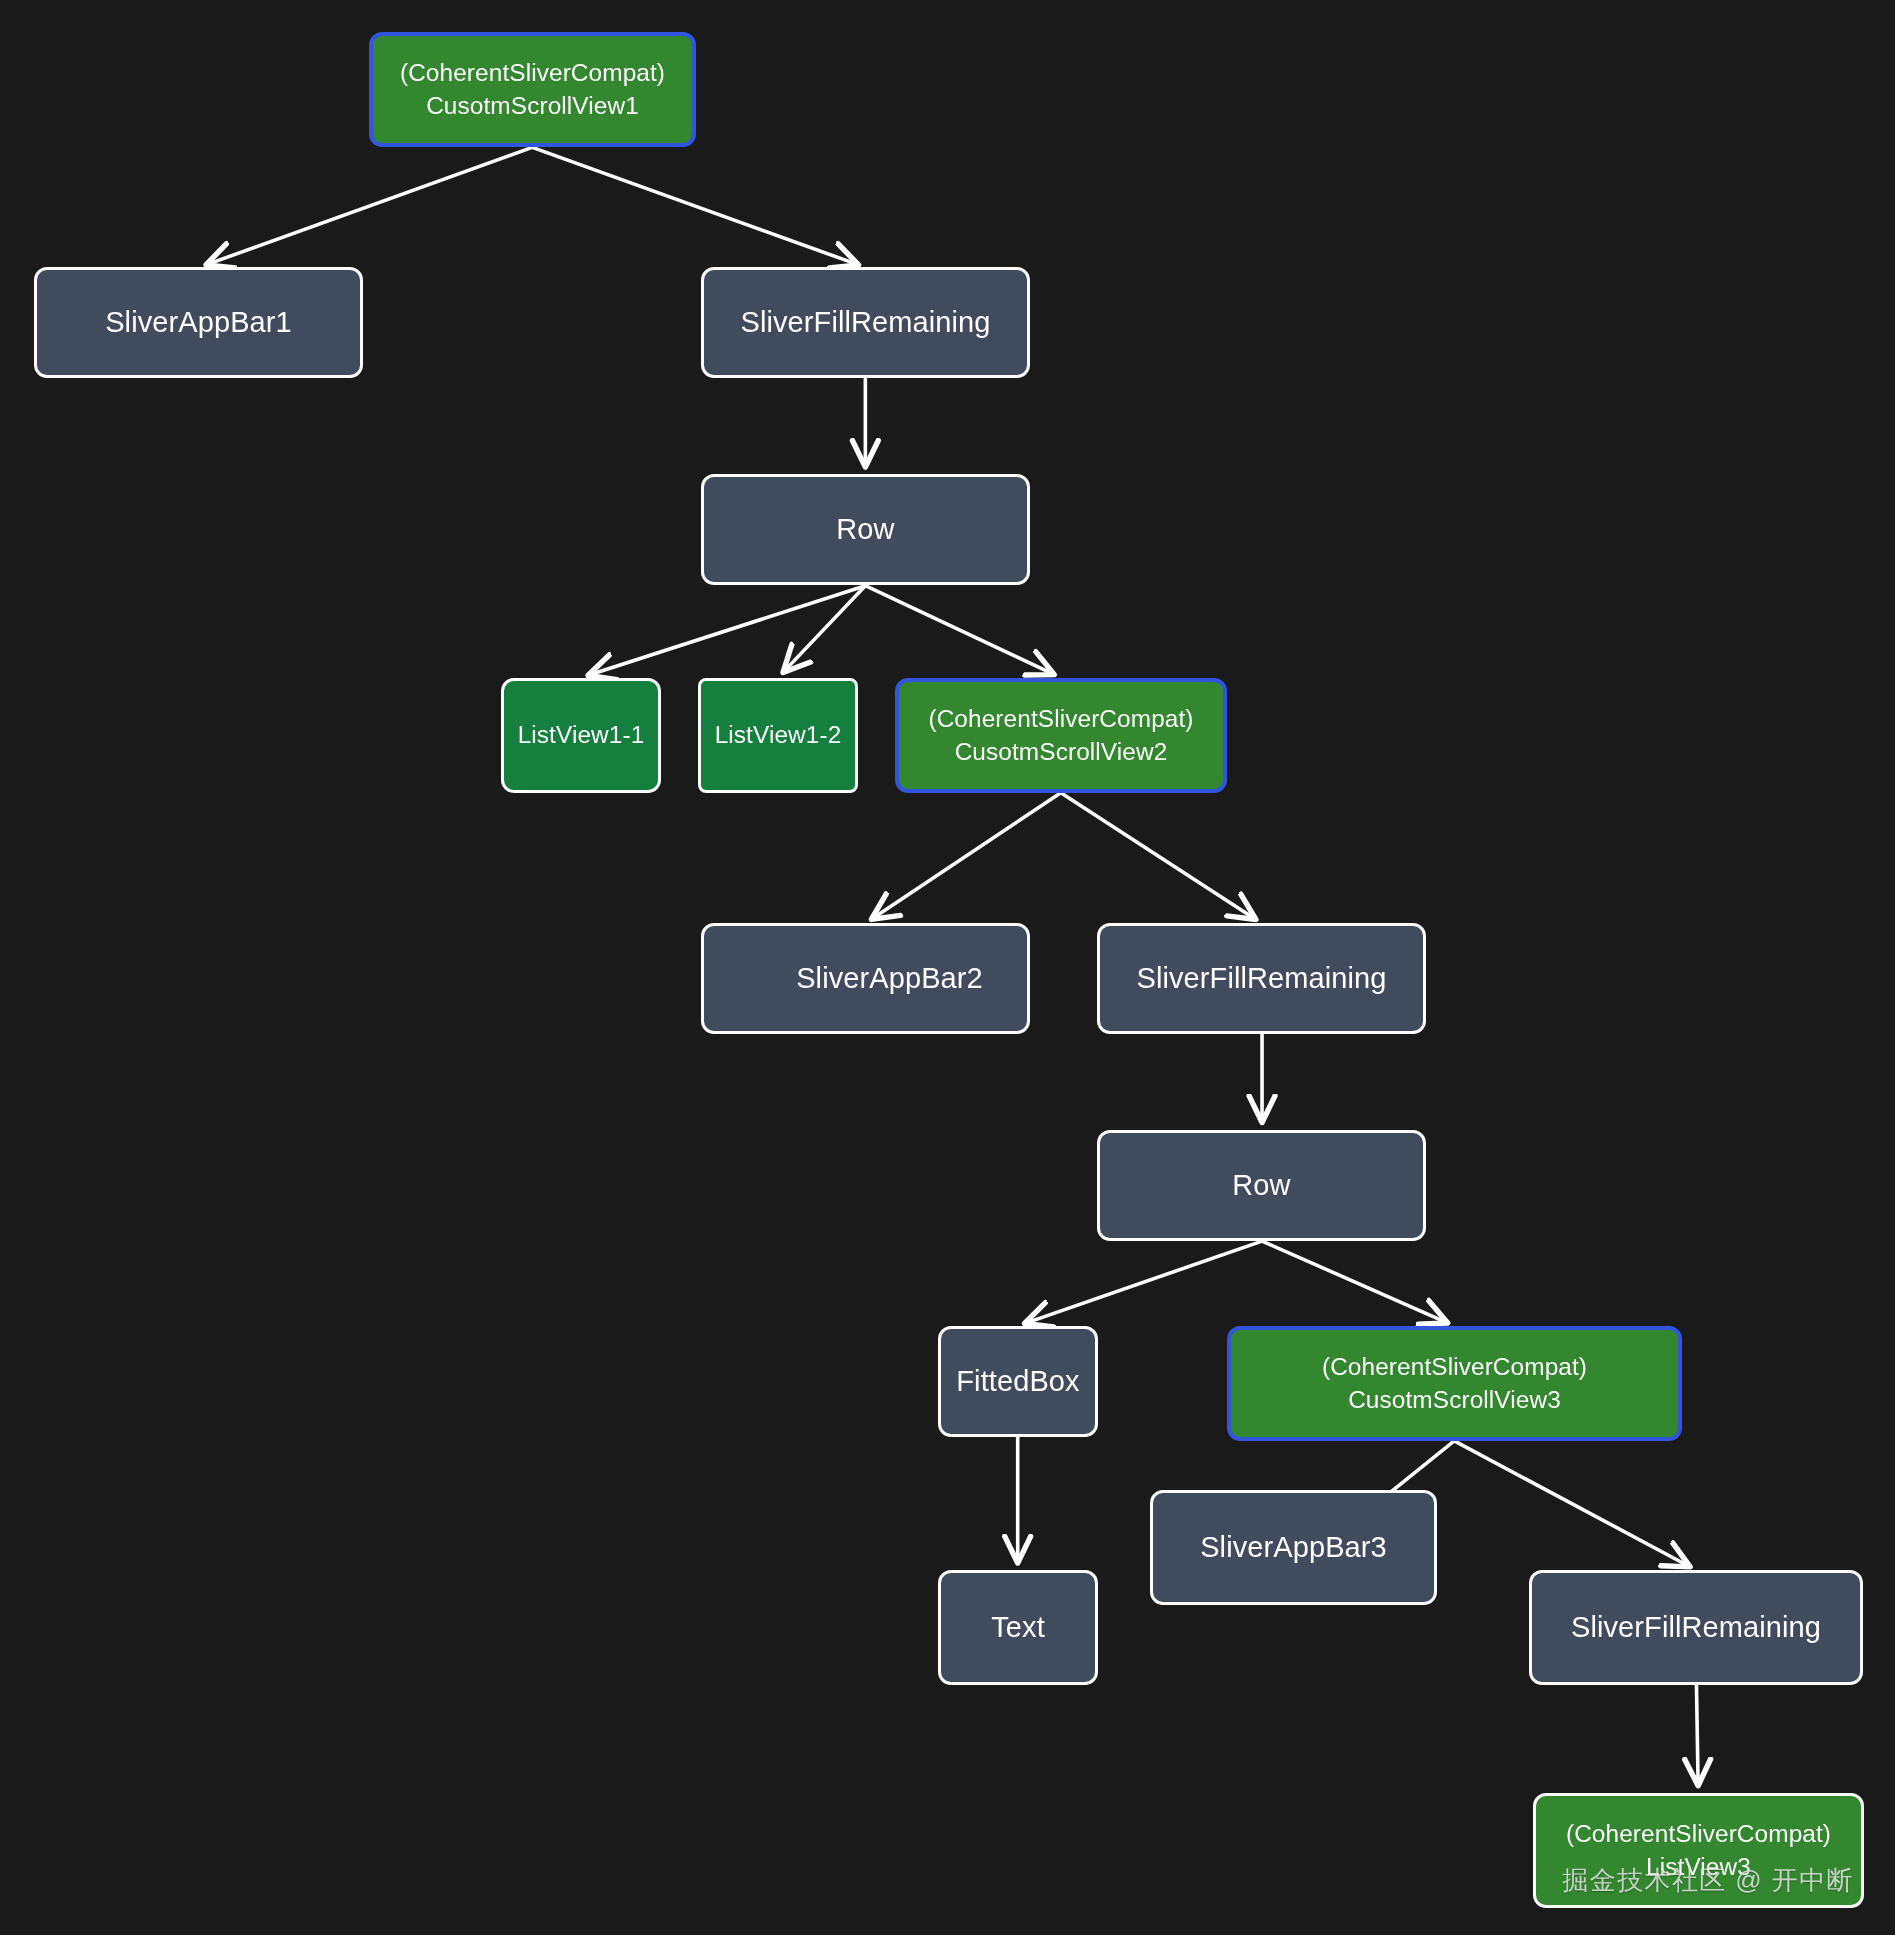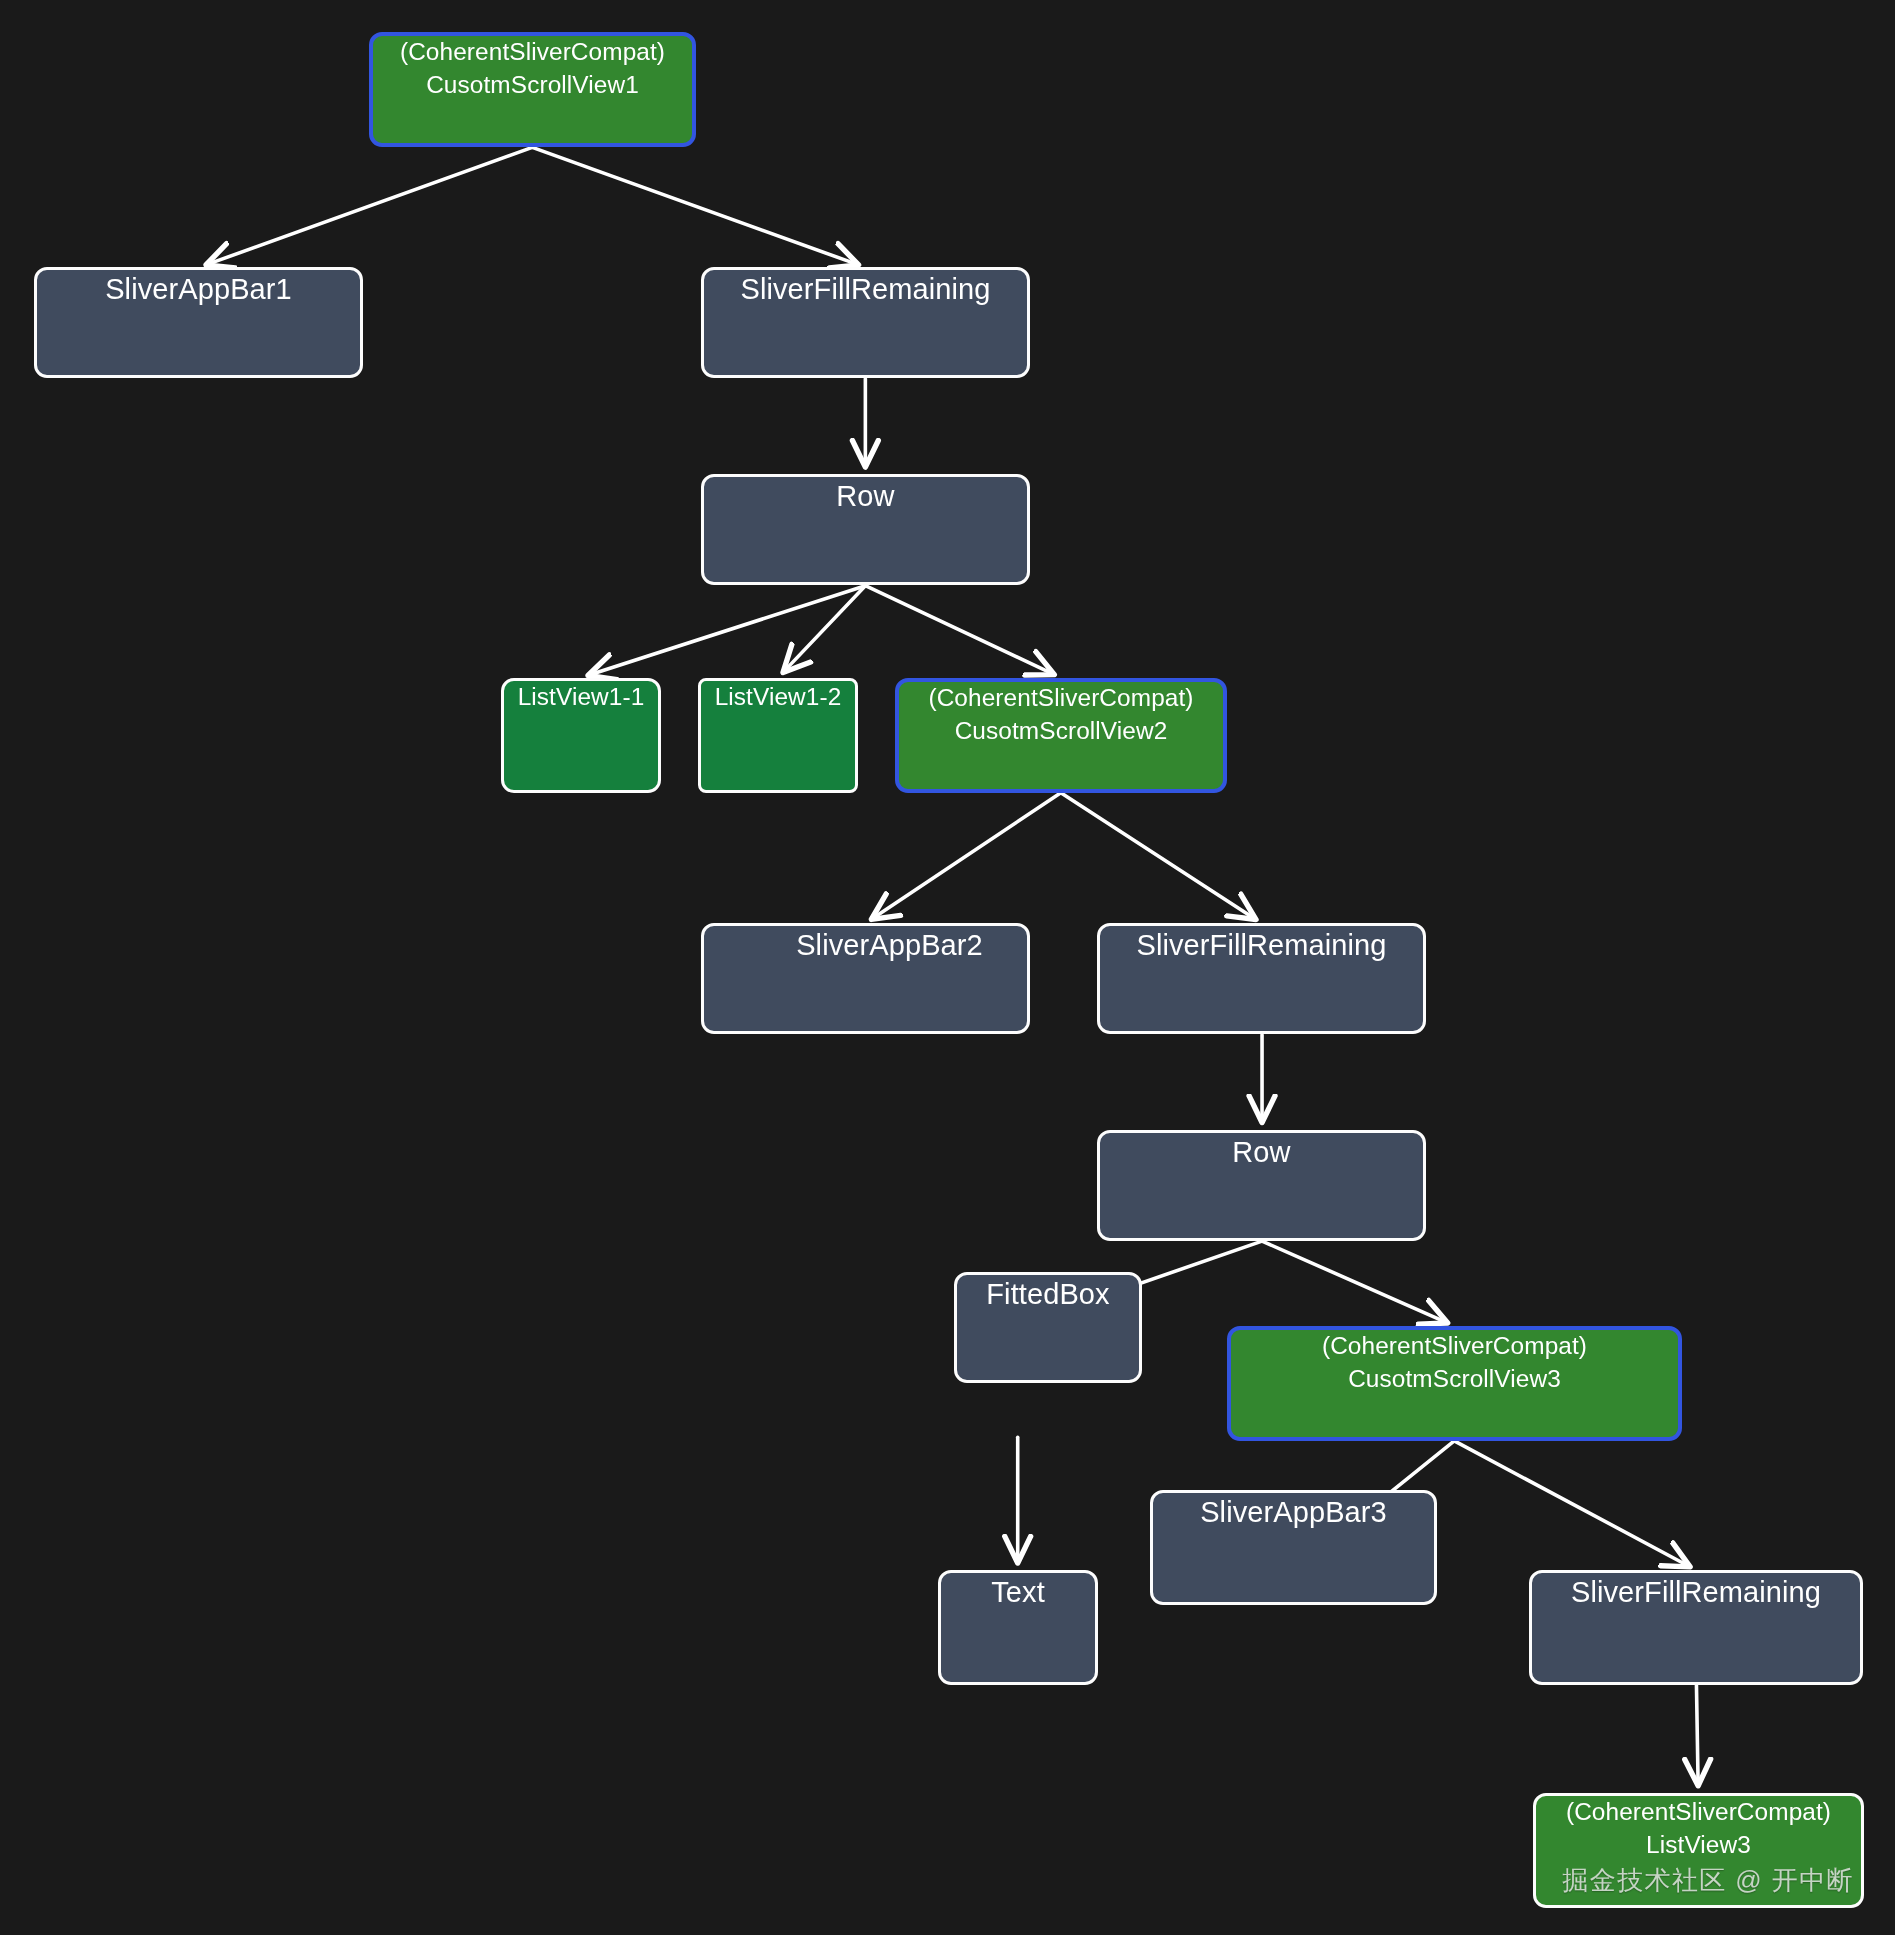--- a/index.html
+++ b/index.html
@@ -22,20 +22,21 @@
     width: 1896px;
     height: 1936px;
     pointer-events: none;
   }
   .node {
     position: absolute;
     box-sizing: border-box;
     display: flex;
     flex-direction: column;
     align-items: center;
+    justify-content: center;
     border-radius: 13px;
     color: #ffffff;
     text-align: center;
     line-height: 1.34;
     letter-spacing: 0.1px;
     z-index: 5;
   }
   .node .line {
     display: block;
     white-space: nowrap;
@@ -130,21 +131,21 @@
       </div>
       <div class="node n-plain" style="left: 701px; top: 923px; width: 329px; height: 111px; padding-left: 48px;">
         <span class="line">SliverAppBar2</span>
       </div>
       <div class="node n-plain" style="left: 1097px; top: 923px; width: 329px; height: 111px;">
         <span class="line">SliverFillRemaining</span>
       </div>
       <div class="node n-plain" style="left: 1097px; top: 1130px; width: 329px; height: 111px;">
         <span class="line">Row</span>
       </div>
-      <div class="node n-plain" style="left: 938px; top: 1272px; width: 188px; height: 111px; margin-left: 16px;">
+      <div class="node n-plain" style="left: 938px; top: 1326px; width: 160px; height: 111px;">
         <span class="line">FittedBox</span>
       </div>
       <div class="node n-green-blue" style="left: 1227px; top: 1326px; width: 455px; height: 115px;">
         <span class="line">(CoherentSliverCompat)</span>
         <span class="line">CusotmScrollView3</span>
       </div>
       <div class="node n-plain" style="left: 938px; top: 1570px; width: 160px; height: 115px;">
         <span class="line">Text</span>
       </div>
       <div class="node n-plain" style="left: 1150px; top: 1490px; width: 287px; height: 115px;">

